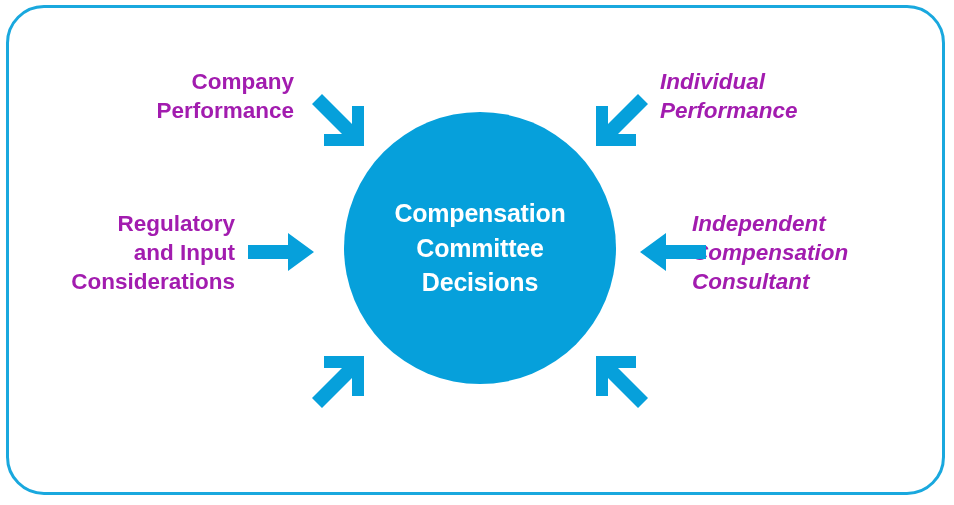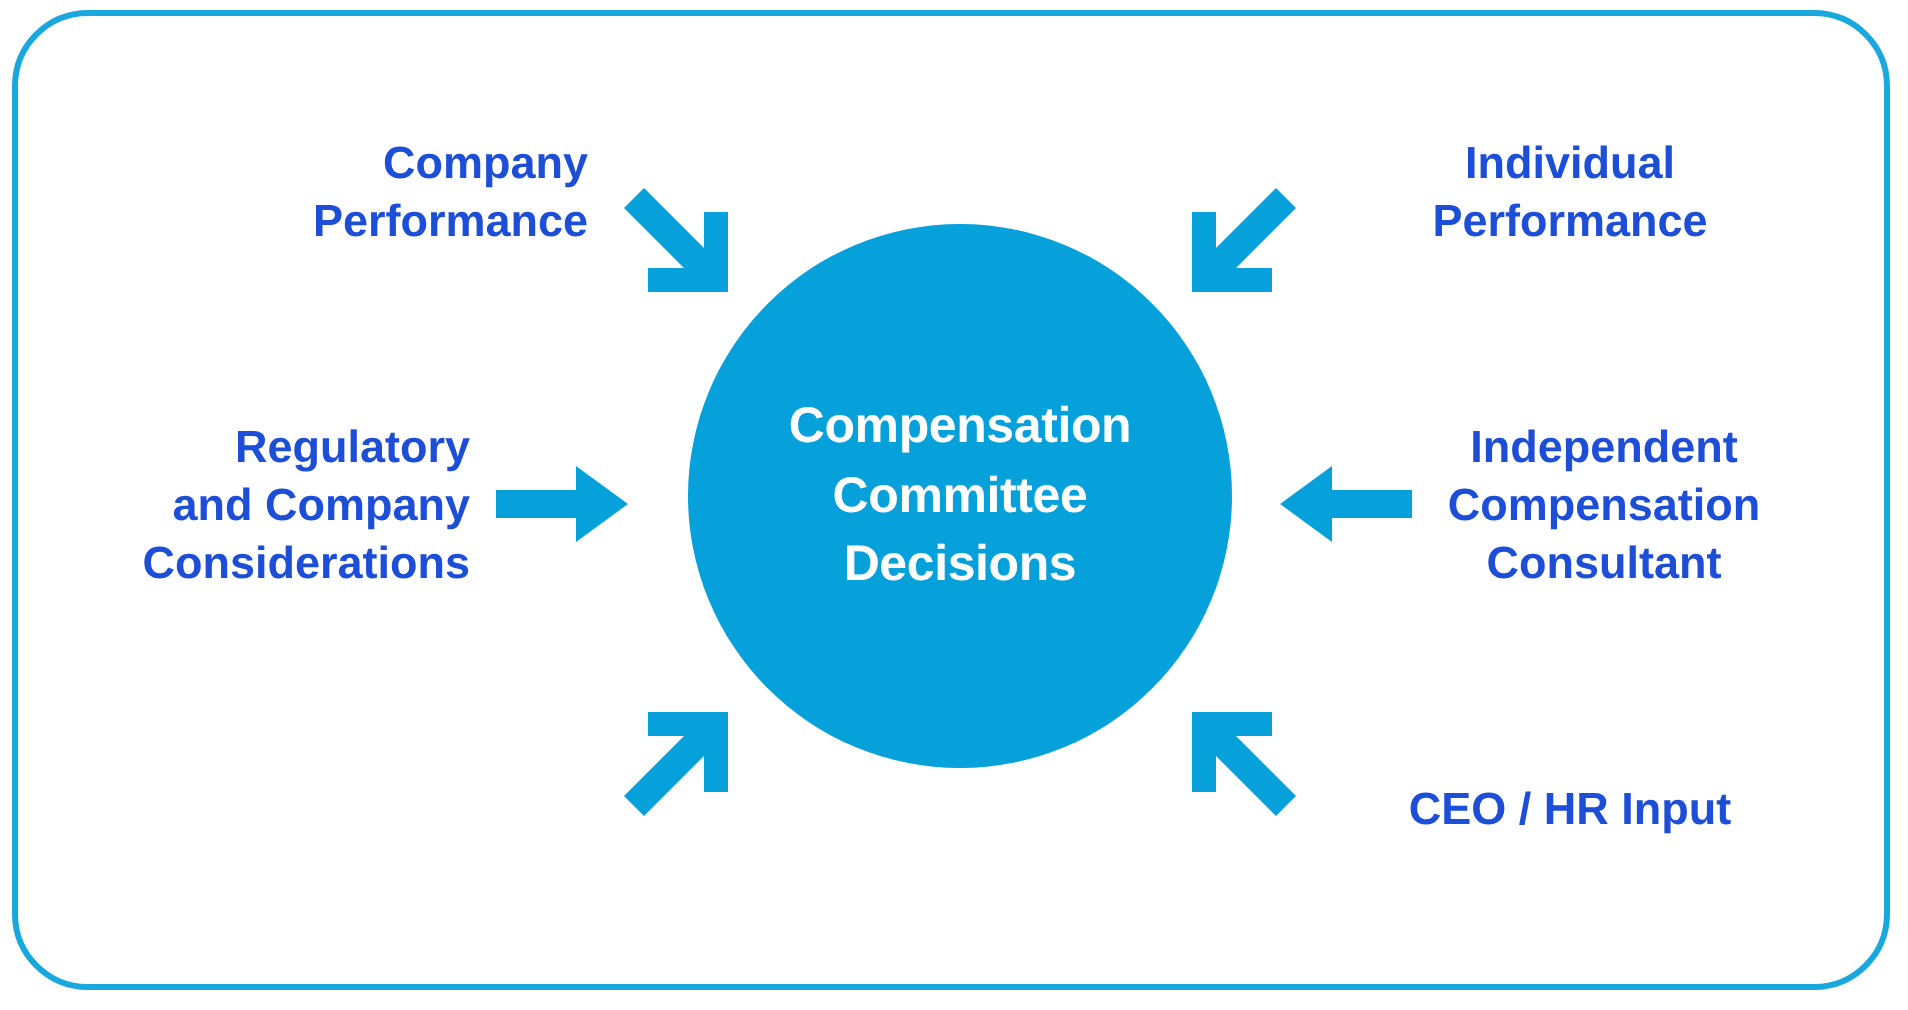--- a/index.html
+++ b/index.html
@@ -44,28 +44,28 @@
     color: #ffffff;
     font-weight: bold;
     font-size: 25px;
     line-height: 1.38;
     text-align: center;
     letter-spacing: -0.2px;
     white-space: pre-line;
   }
   .label {
     position: absolute;
-    color: #1d4ed8;
+    color: #a21caf;
     font-weight: bold;
     font-size: 22.5px;
     line-height: 1.28;
     white-space: pre-line;
   }
   .label-right-align { text-align: right; }
-  .label-left-align  { text-align: center; }
+  .label-left-align  { text-align: left; font-style: italic; }
 
   .lbl-company       { left: 60px;  top: 68px;  width: 234px; }
   .lbl-individual    { left: 660px; top: 68px;  width: 250px; }
   .lbl-regulatory    { left: 20px;  top: 210px; width: 215px; }
   .lbl-consultant    { left: 692px; top: 210px; width: 220px; }
   .lbl-shareholder   { left: 60px;  top: 379px; width: 234px; }
   .lbl-ceo           { left: 660px; top: 391px; width: 250px; }
 
   .arrow { position: absolute; }
   .arrow svg { display: block; overflow: visible; }
@@ -100,21 +100,21 @@
 
   <div class="label label-left-align lbl-individual">Individual
 Performance</div>
   <div class="arrow arw-individual">
     <svg width="60" height="60" viewBox="0 0 60 60" aria-hidden="true">
       <polygon points="56,14 46,4 16,34 16,16 4,16 4,56 44,56 44,44 26,44" fill="#06a0db"></polygon>
     </svg>
   </div>
 
   <div class="label label-right-align lbl-regulatory">Regulatory
-and Company
+and Input
 Considerations</div>
   <div class="arrow arw-regulatory">
     <svg width="66" height="40" viewBox="0 0 66 40" aria-hidden="true">
       <polygon points="0,13 40,13 40,1 66,20 40,39 40,27 0,27" fill="#06a0db"></polygon>
     </svg>
   </div>
 
   <div class="label label-left-align lbl-consultant">Independent
 Compensation
 Consultant</div>
@@ -123,20 +123,19 @@
       <polygon points="66,13 26,13 26,1 0,20 26,39 26,27 66,27" fill="#06a0db"></polygon>
     </svg>
   </div>
 
   <div class="arrow arw-shareholder">
     <svg width="60" height="60" viewBox="0 0 60 60" aria-hidden="true">
       <polygon points="4,46 14,56 44,26 44,44 56,44 56,4 16,4 16,16 34,16" fill="#06a0db"></polygon>
     </svg>
   </div>
 
-  <div class="label label-left-align lbl-ceo">CEO / HR Input</div>
   <div class="arrow arw-ceo">
     <svg width="60" height="60" viewBox="0 0 60 60" aria-hidden="true">
       <polygon points="56,46 46,56 16,26 16,44 4,44 4,4 44,4 44,16 26,16" fill="#06a0db"></polygon>
     </svg>
   </div>
 
 </div>
 
 </body></html>

